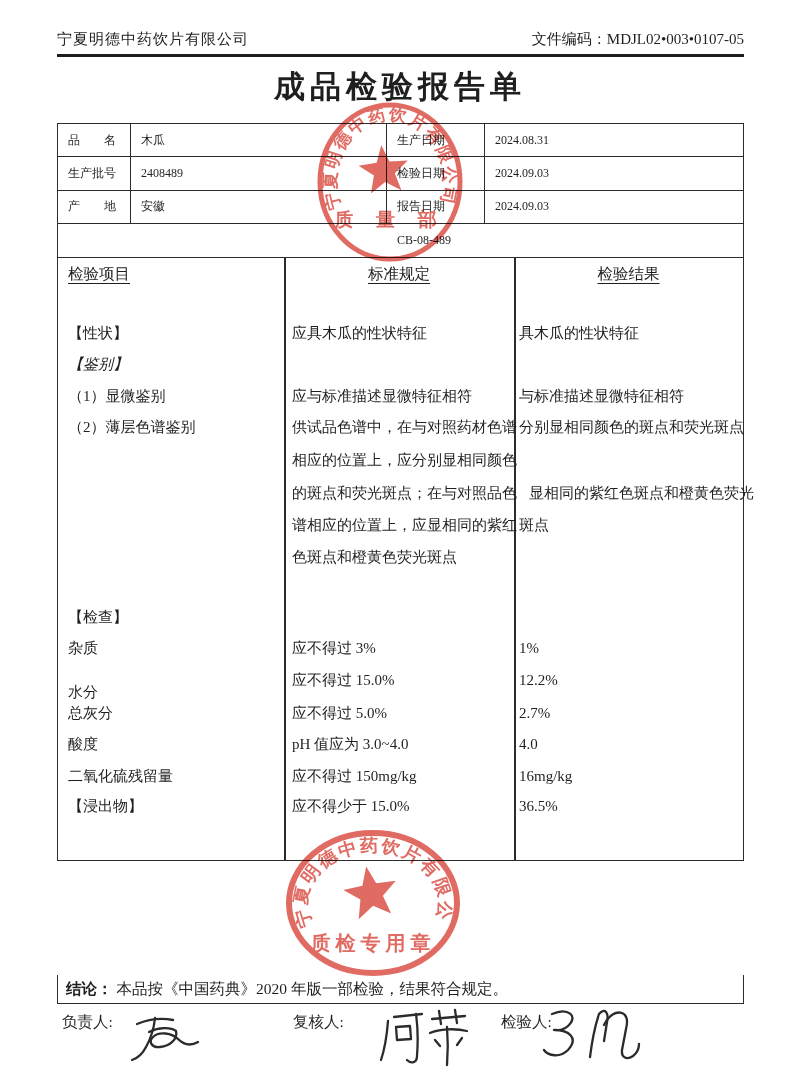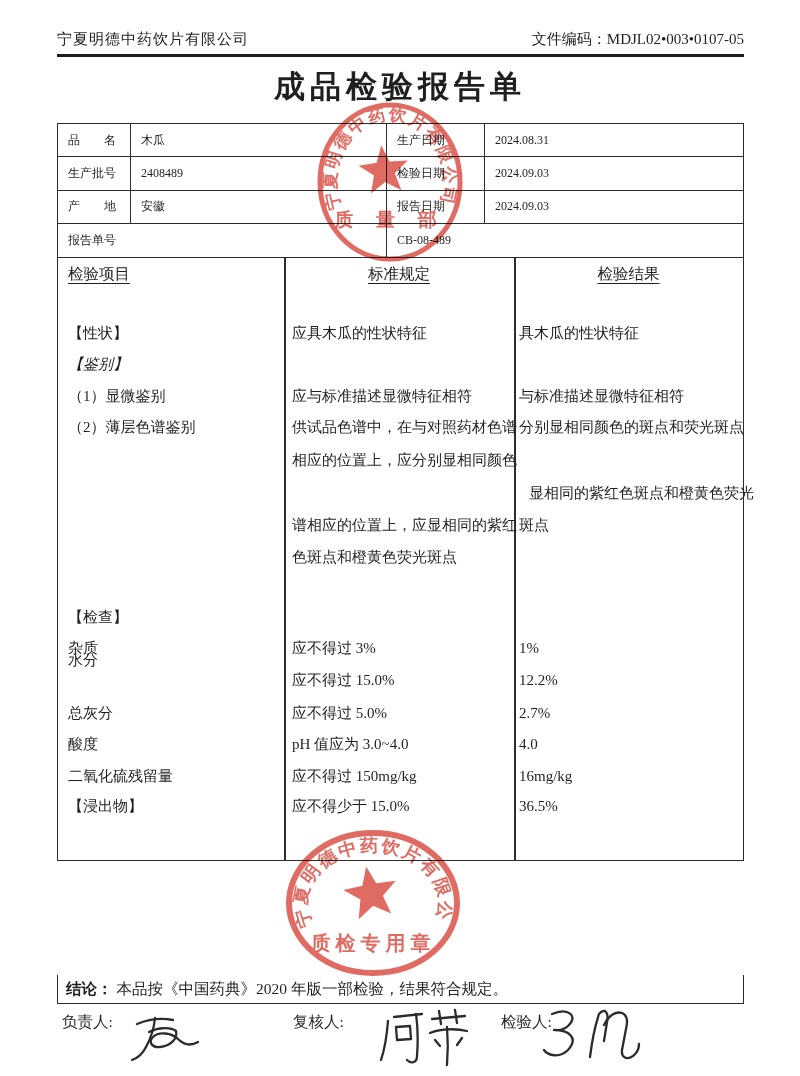--- a/index.html
+++ b/index.html
@@ -70,21 +70,20 @@
   <div class="ic">生产批号</div>
   <div class="ic">2408489</div>
   <div class="ic">检验日期</div>
   <div class="ic noR">2024.09.03</div>
 
   <div class="ic">产　　地</div>
   <div class="ic">安徽</div>
   <div class="ic">报告日期</div>
   <div class="ic noR">2024.09.03</div>
 
-  <div class="ic spanA noB">报告单号</div>
   <div class="ic spanB noR noB">CB-08-489</div>
 </div>
 
 <div class="abs main-table">
   <div class="vline v1"></div>
   <div class="vline v2"></div>
 
   <div class="ln colhead" style="left:10px;top:6px;">检验项目</div>
   <div class="ln colhead c3head" style="top:6px;">检验结果</div>
   <div class="ln colhead c2head" style="top:6px;">标准规定</div>
@@ -95,33 +94,34 @@
 
   <div class="ln" style="left:10px;top:96px;font-style:italic;">【鉴别】</div>
 
   <div class="ln" style="left:10px;top:128px;">（1）显微鉴别</div>
   <div class="ln" style="left:234px;top:128px;">应与标准描述显微特征相符</div>
   <div class="ln" style="left:461px;top:128px;">与标准描述显微特征相符</div>
 
   <div class="ln" style="left:10px;top:159px;">（2）薄层色谱鉴别</div>
   <div class="ln" style="left:234px;top:159px;">供试品色谱中，在与对照药材色谱</div>
   <div class="ln" style="left:234px;top:192px;">相应的位置上，应分别显相同颜色</div>
+  <div class="ln" style="left:234px;top:225px;">的斑点和荧光斑点；在与对照品色</div>
   <div class="ln" style="left:234px;top:257px;">谱相应的位置上，应显相同的紫红</div>
   <div class="ln" style="left:234px;top:289px;">色斑点和橙黄色荧光斑点</div>
   <div class="ln" style="left:461px;top:159px;">分别显相同颜色的斑点和荧光斑点</div>
   <div class="ln" style="left:471px;top:225px;">显相同的紫红色斑点和橙黄色荧光</div>
   <div class="ln" style="left:461px;top:257px;">斑点</div>
 
   <div class="ln" style="left:10px;top:349px;">【检查】</div>
 
   <div class="ln" style="left:10px;top:380px;">杂质</div>
   <div class="ln" style="left:234px;top:380px;">应不得过 3%</div>
   <div class="ln" style="left:461px;top:380px;">1%</div>
 
-  <div class="ln" style="left:10px;top:392px;font-family:Liberation Serif, serif;">水分</div>
+  <div class="ln" style="left:10px;top:424px;font-family:Liberation Serif, serif;">水分</div>
   <div class="ln" style="left:234px;top:412px;">应不得过 15.0%</div>
   <div class="ln" style="left:461px;top:412px;">12.2%</div>
 
   <div class="ln" style="left:10px;top:445px;">总灰分</div>
   <div class="ln" style="left:234px;top:445px;">应不得过 5.0%</div>
   <div class="ln" style="left:461px;top:445px;">2.7%</div>
 
   <div class="ln" style="left:10px;top:476px;">酸度</div>
   <div class="ln" style="left:234px;top:476px;">pH 值应为 3.0~4.0</div>
   <div class="ln" style="left:461px;top:476px;">4.0</div>

